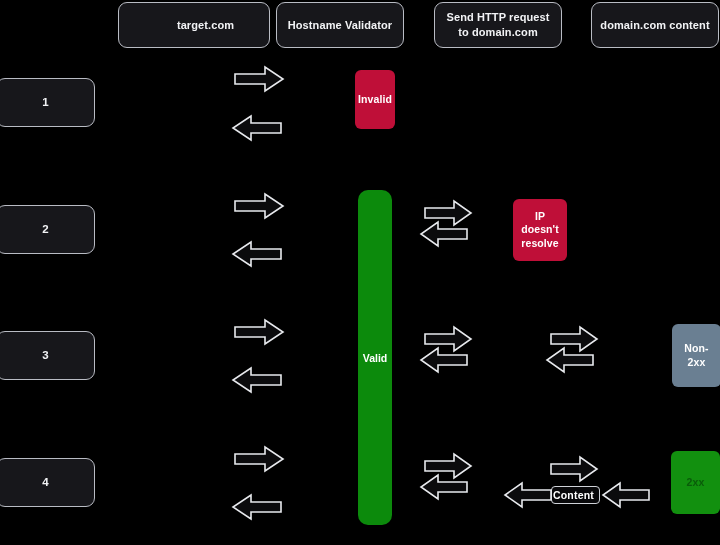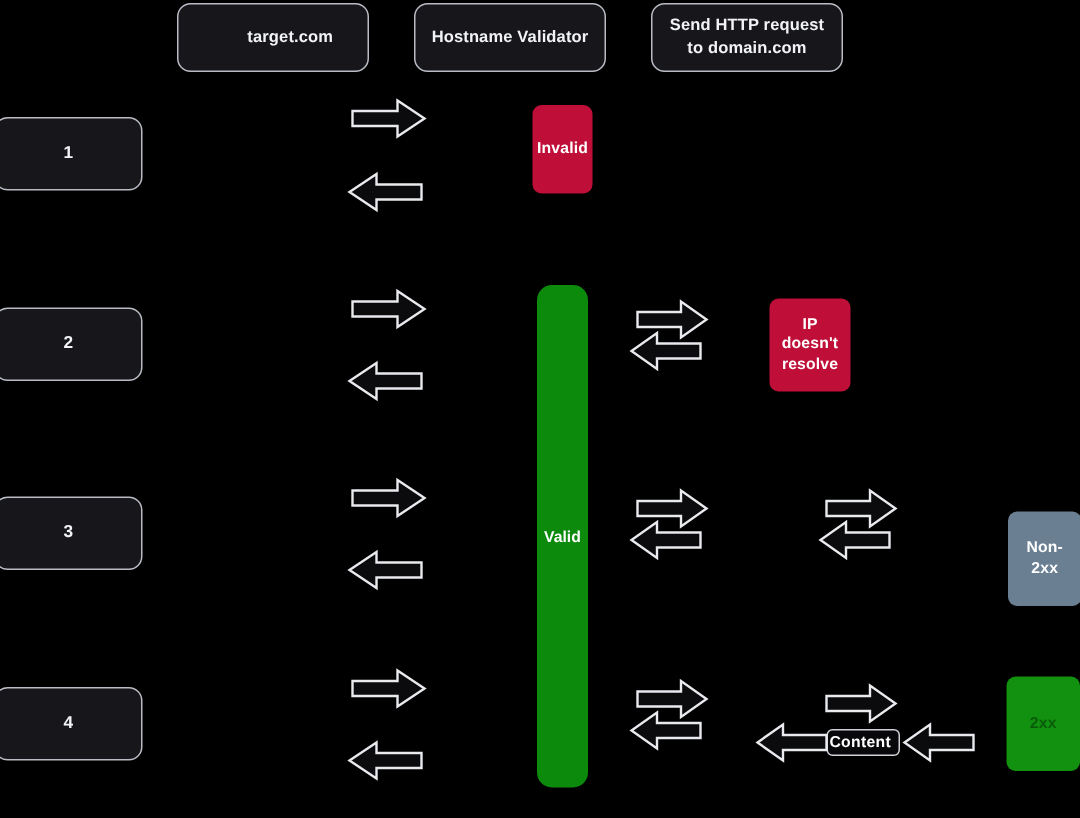--- a/index.html
+++ b/index.html
@@ -87,35 +87,38 @@
     box-sizing: border-box;
     padding: 1px 5px;
     letter-spacing: .2px;
   }
 </style>
 </head>
 <body>
 
 <div id="stage">
 
-  <div class="abs node" style="left:118px; top:2px; width:128px; height:46px;padding-left:29px;">
+  <div class="abs node" style="left:118px; top:2px; width:152px; height:46px;padding-left:29px;">
     <span>target.com</span>
   </div>
 
   <div class="abs node" style="left:276px; top:2px; width:128px; height:46px;">
     <span>Hostname Validator</span>
   </div>
 
   <div class="abs node" style="left:434px; top:2px; width:128px; height:46px;">
     <span>
       <span>Send HTTP request</span><br>
       <span>to domain.com</span>
     </span>
   </div>
 
+  <div class="abs node" style="left:591px; top:2px; width:128px; height:46px;">
+    <span>domain.com content</span>
+  </div>
 
   <div class="abs node num" style="left:-4px; top:78px; width:99px; height:49px;">
     <span>1</span>
   </div>
   <div class="abs node num" style="left:-4px; top:205px; width:99px; height:49px;">
     <span>2</span>
   </div>
   <div class="abs node num" style="left:-4px; top:331px; width:99px; height:49px;">
     <span>3</span>
   </div>
@@ -197,21 +200,21 @@
     <svg width="50" height="28" viewBox="0 0 50 28">
       <path d="M2,9 L31,9 L31,2 L48,14 L31,26 L31,19 L2,19 Z" fill="#0b0b0d" stroke="#e8eaee" stroke-width="1.6" stroke-linejoin="miter"></path>
     </svg>
   </div>
   <div class="abs arrow" style="left:545px; top:346px;">
     <svg width="50" height="28" viewBox="0 0 50 28">
       <path d="M48,9 L19,9 L19,2 L2,14 L19,26 L19,19 L48,19 Z" fill="#0b0b0d" stroke="#e8eaee" stroke-width="1.6" stroke-linejoin="miter"></path>
     </svg>
   </div>
 
-  <div class="abs status slate" style="left:672px; top:324px; width:49px; height:63px;margin-top:17px;">
+  <div class="abs status slate" style="left:672px; top:324px; width:49px; height:63px;">
     <span>Non-2xx</span>
   </div>
 
   <div class="abs arrow" style="left:233px; top:444px;">
     <svg width="52" height="30" viewBox="0 0 52 30">
       <path d="M2,10 L32,10 L32,3 L50,15 L32,27 L32,20 L2,20 Z" fill="#0b0b0d" stroke="#e8eaee" stroke-width="1.6" stroke-linejoin="miter"></path>
     </svg>
   </div>
   <div class="abs arrow" style="left:231px; top:492px;">
     <svg width="52" height="30" viewBox="0 0 52 30">

